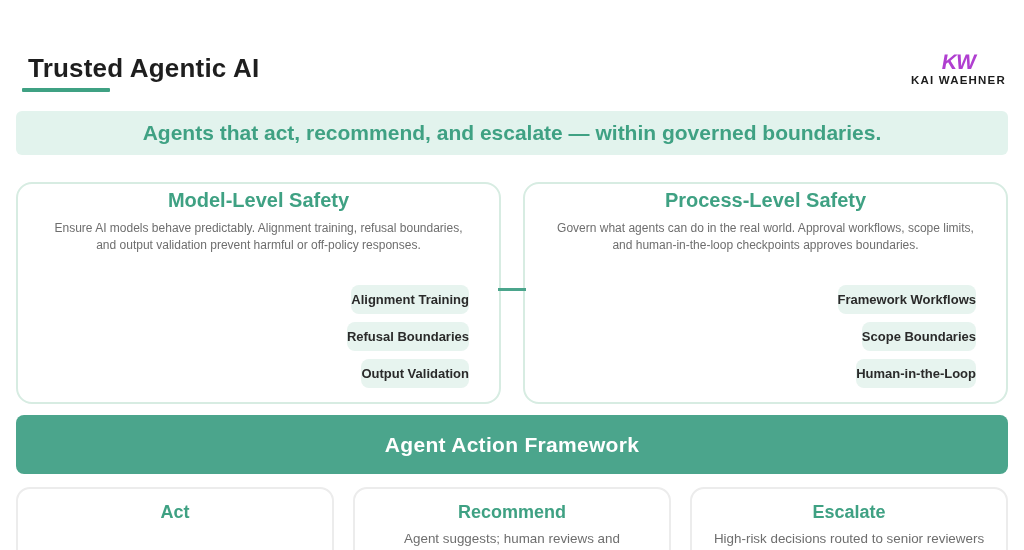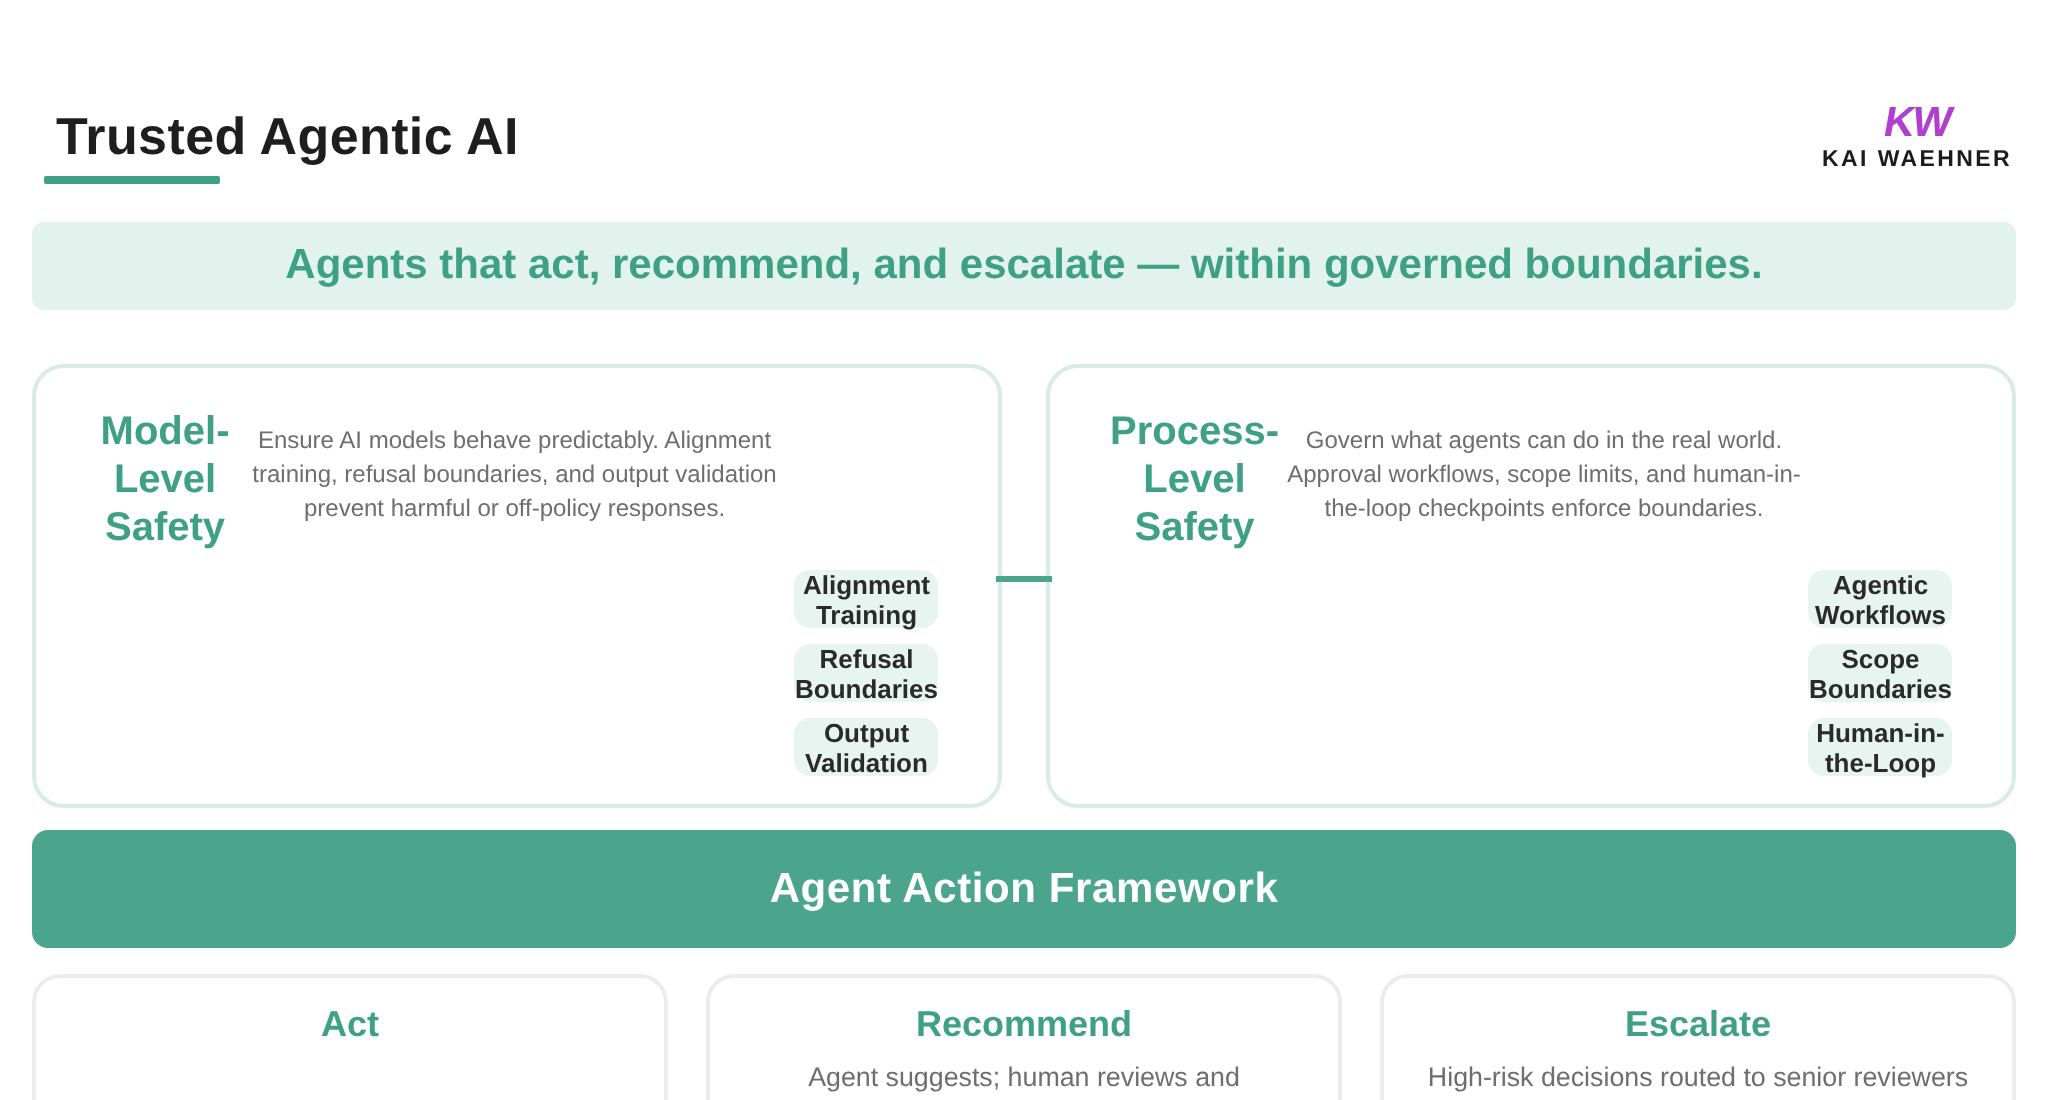--- a/index.html
+++ b/index.html
@@ -73,23 +73,23 @@
     margin-top:27px;
     display:flex;gap:22px;
     position:relative;
     height:222px;
   }
   .safety-card{
     flex:1;
     background:#fff;
     border:2px solid var(--mint-border);
     border-radius:16px;
-    padding:20px 30px 14px;
+    padding:4px 30px 14px;
     text-align:center;
-    display:flex;flex-direction:row;
+    display:flex;flex-direction:column;
     height:100%;
   }
   .safety-title{
     font-size:20px;font-weight:bold;
     color:var(--accent);
     line-height:24px;
   }
   .safety-desc{
     margin:8px auto 0;
     max-width:432px;
@@ -188,23 +188,23 @@
         <div class="pill">Alignment Training</div>
         <div class="pill">Refusal Boundaries</div>
         <div class="pill">Output Validation</div>
       </div>
     </div>
 
     <div class="safety-connector"></div>
 
     <div class="safety-card">
       <div class="safety-title">Process-Level Safety</div>
-      <div class="safety-desc">Govern what agents can do in the real world. Approval workflows, scope limits, and human-in-the-loop checkpoints enforce boundaries.</div>
+      <div class="safety-desc">Govern what agents can do in the real world. Approval workflows, scope limits, and human-in-the-loop checkpoints approves boundaries.</div>
       <div class="pill-list">
-        <div class="pill">Agentic Workflows</div>
+        <div class="pill">Framework Workflows</div>
         <div class="pill">Scope Boundaries</div>
         <div class="pill">Human-in-the-Loop</div>
       </div>
     </div>
 
   </div>
 
   <div class="framework-bar">
     <span>Agent Action Framework</span>
   </div>

